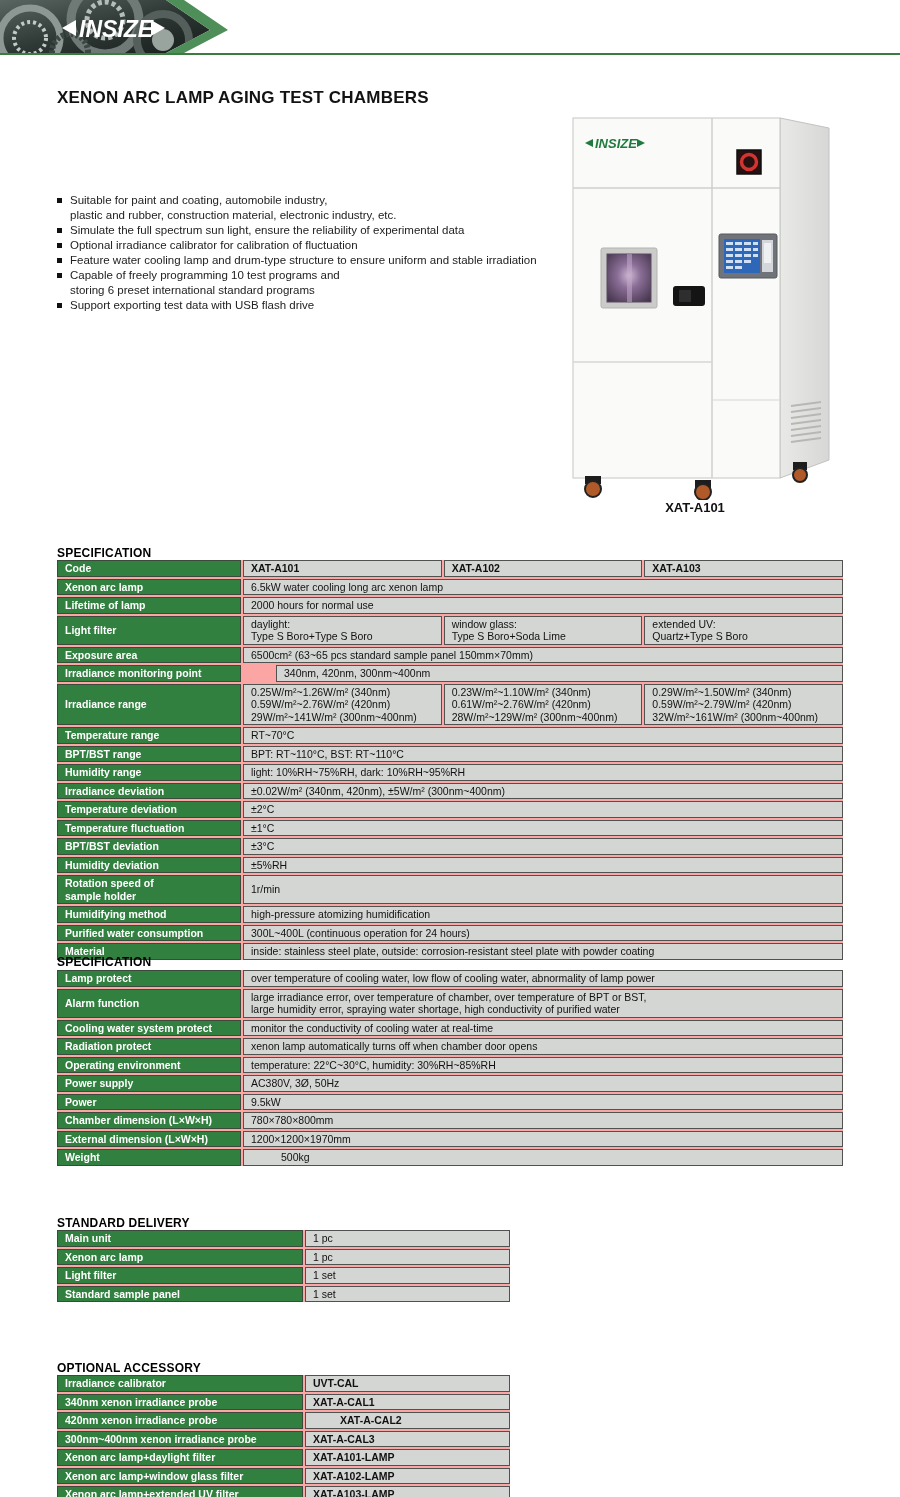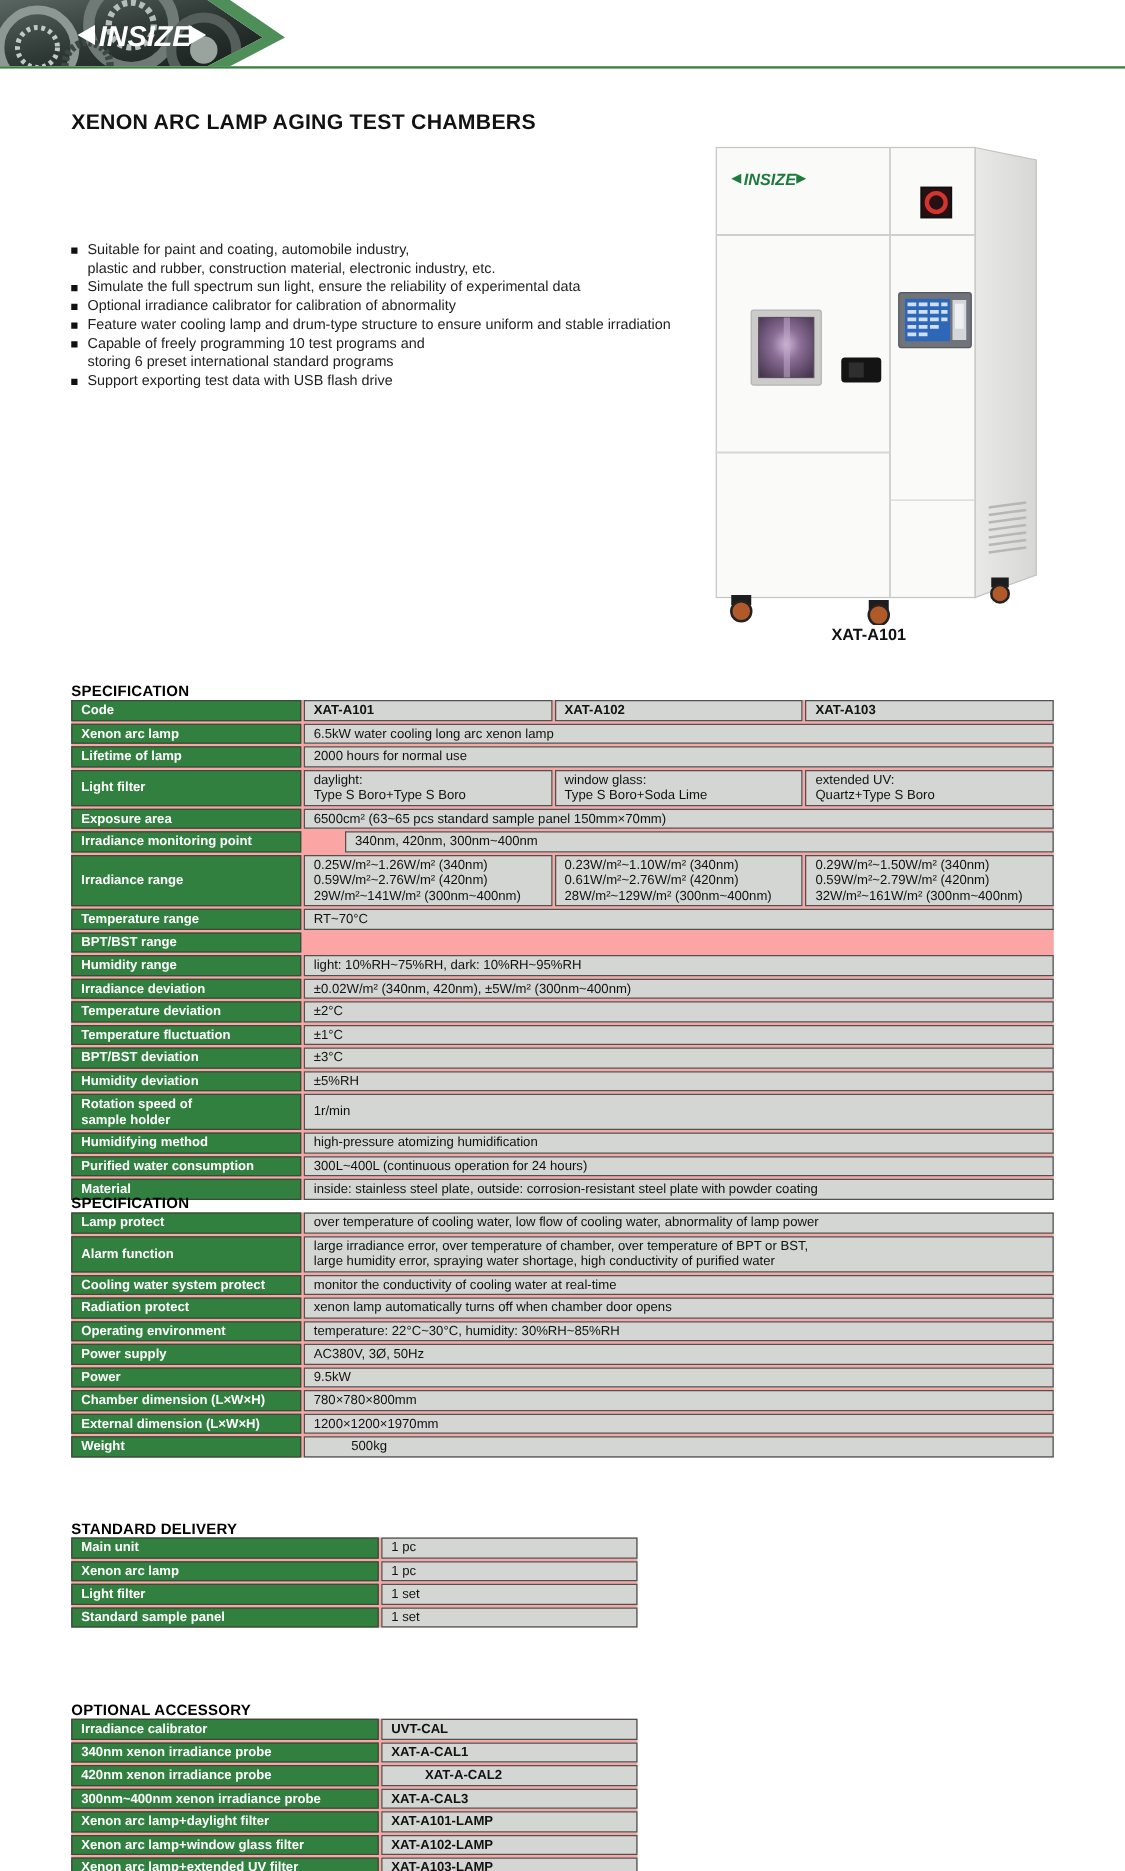--- a/index.html
+++ b/index.html
@@ -76,21 +76,21 @@
       <rect x="0" y="53" width="900" height="2" fill="#3a7d3e"></rect>
     </svg>
   </div>
 
   <div class="page-title">XENON ARC LAMP AGING TEST CHAMBERS</div>
 
   <ul class="features" id="features">
       <li><span class="sq"></span><span>Suitable for paint and coating, automobile industry,
 plastic and rubber, construction material, electronic industry, etc.</span></li>
       <li><span class="sq"></span><span>Simulate the full spectrum sun light, ensure the reliability of experimental data</span></li>
-      <li><span class="sq"></span><span>Optional irradiance calibrator for calibration of abnormality</span></li>
+      <li><span class="sq"></span><span>Optional irradiance calibrator for calibration of fluctuation</span></li>
       <li><span class="sq"></span><span>Feature water cooling lamp and drum-type structure to ensure uniform and stable irradiation</span></li>
       <li><span class="sq"></span><span>Capable of freely programming 10 test programs and
 storing 6 preset international standard programs</span></li>
       <li><span class="sq"></span><span>Support exporting test data with USB flash drive</span></li>
     </ul>
 
   <div class="product">
     <svg width="300" height="390" viewBox="0 0 300 390">
       <defs>
         <radialGradient id="winGrad" cx="0.5" cy="0.45" r="0.75">
@@ -211,20 +211,21 @@
 29W/m²~141W/m² (300nm~400nm)</div>
       <div class="cell val" style="grid-area: 7 / 3;">0.23W/m²~1.10W/m² (340nm)
 0.61W/m²~2.76W/m² (420nm)
 28W/m²~129W/m² (300nm~400nm)</div>
       <div class="cell val" style="grid-area: 7 / 4;">0.29W/m²~1.50W/m² (340nm)
 0.59W/m²~2.79W/m² (420nm)
 32W/m²~161W/m² (300nm~400nm)</div>
       <div class="cell lab" style="grid-area: 8 / 1;">Temperature range</div>
       <div class="cell val" style="grid-area: 8 / 2 / auto / 5;">RT~70°C</div>
       <div class="cell lab" style="grid-area: 9 / 1;">BPT/BST range</div>
+      <div class="cell val" style="grid-area: 9 / 2 / auto / 5;">BPT: RT~110°C, BST: RT~110°C</div>
       <div class="cell lab" style="grid-area: 10 / 1;">Humidity range</div>
       <div class="cell val" style="grid-area: 10 / 2 / auto / 5;">light: 10%RH~75%RH, dark: 10%RH~95%RH</div>
       <div class="cell lab" style="grid-area: 11 / 1;">Irradiance deviation</div>
       <div class="cell val" style="grid-area: 11 / 2 / auto / 5;">±0.02W/m² (340nm, 420nm), ±5W/m² (300nm~400nm)</div>
       <div class="cell lab" style="grid-area: 12 / 1;">Temperature deviation</div>
       <div class="cell val" style="grid-area: 12 / 2 / auto / 5;">±2°C</div>
       <div class="cell lab" style="grid-area: 13 / 1;">Temperature fluctuation</div>
       <div class="cell val" style="grid-area: 13 / 2 / auto / 5;">±1°C</div>
       <div class="cell lab" style="grid-area: 14 / 1;">BPT/BST deviation</div>
       <div class="cell val" style="grid-area: 14 / 2 / auto / 5;">±3°C</div>

